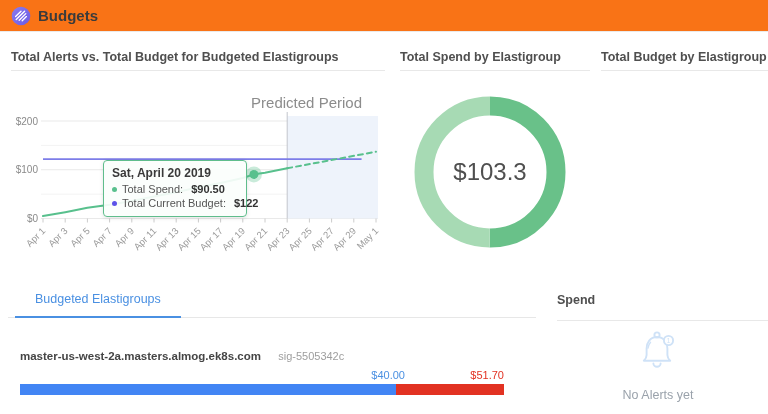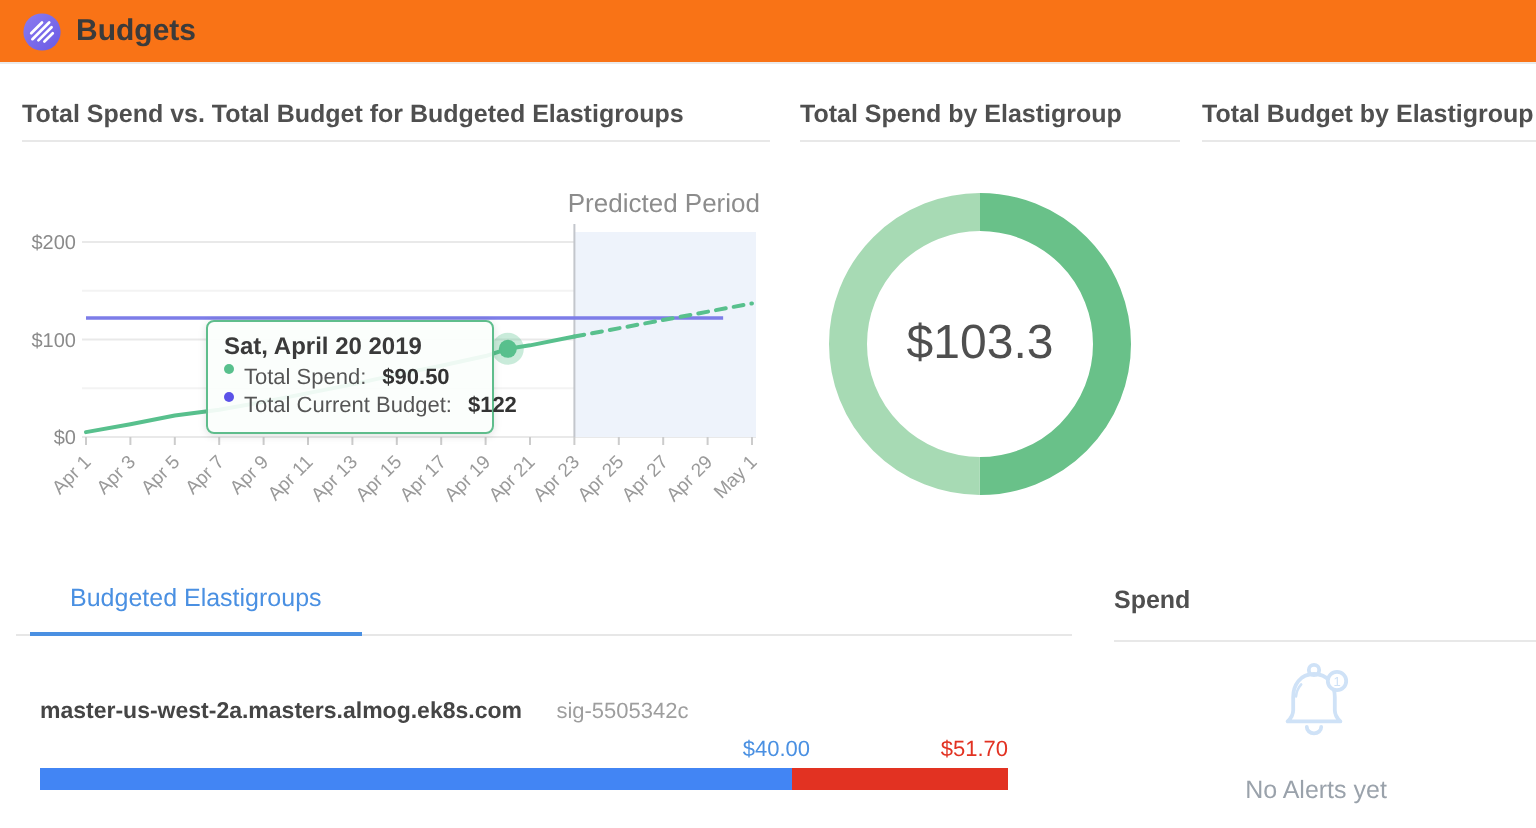--- a/index.html
+++ b/index.html
@@ -20,28 +20,28 @@
   .sec-divider { border-bottom:1px solid #e8e8e8; }
   
   .chart-sec { position:absolute; left:8px; top:38px; width:380px; height:242px; }
   .chart-sec .sec-h2 { position:absolute; left:3px; top:12px; }
   .chart-sec .sec-divider { position:absolute; left:3px; top:32px; width:374px; }
   .legend { position:absolute; left:25px; top:44px; display:flex; gap:20px;
     align-items:center; font-size:11px; color:#6e6e6e; }
   .legend .item { display:flex; align-items:center; gap:6px; }
   .legend .dot { width:9px; height:9px; border-radius:50%; background:#5cbf8a; }
   .legend .dash { width:13px; height:3px; border-radius:2px; background:#9c9cf0; }
-  .predicted-label { position:absolute; top:56px; right:8px; font-size:13px; color:#8c8c8c; }
+  .predicted-label { position:absolute; top:56px; right:26px; font-size:15px; color:#8c8c8c; }
   .chart-canvas { position:absolute; left:0; top:68px; width:380px; height:174px; }
   
   .tooltip { position:absolute; left:95px; top:122px; width:144px;
     background:rgba(251,254,252,0.92); border:1.5px solid #5fbd8c; border-radius:4px;
     padding:5px 12px 6px 8px; box-shadow:0 1px 4px rgba(0,0,0,0.12); z-index:5; }
   .tooltip .t-title { font-size:12px; font-weight:bold; color:#3a3a3a; margin-bottom:2px; }
-  .tooltip .t-item { font-size:11px; color:#555; display:flex; 
+  .tooltip .t-item { font-size:11px; color:#555; display:flex; align-items:center;
     gap:5px; line-height:14px; white-space:nowrap; }
   .tooltip .bullet { width:5px; height:5px; border-radius:50%; flex:0 0 auto; }
   .bullet.green { background:#58c08d; } .bullet.purple { background:#5b52e8; }
   .tooltip .t-item b { color:#333; margin-left:3px; }
   
   .donut-sec { position:absolute; top:38px; height:242px; }
   .donut-sec.spend { left:399px; width:191px; }
   .donut-sec.budget { left:600px; width:168px; }
   .donut-sec .sec-h2 { position:absolute; left:1px; top:12px; }
   .donut-sec .sec-divider { position:absolute; left:1px; top:32px; right:0; }
@@ -92,21 +92,21 @@
       <line x1="8" y1="9" x2="17" y2="9"></line>
       <line x1="6" y1="12" x2="20" y2="12"></line>
       <line x1="8" y1="15" x2="19" y2="15"></line>
       <line x1="10" y1="18" x2="17" y2="18"></line>
     </g>
   </svg>
   <span class="title">Budgets</span>
 </div>
 
 <div class="chart-sec">
-  <h2 class="sec-h2">Total Spend vs. Total Budget for Budgeted Elastigroups</h2>
+  <h2 class="sec-h2">Total Alerts vs. Total Budget for Budgeted Elastigroups</h2>
   <div class="sec-divider"></div>
   <div class="predicted-label">Predicted Period</div>
   <div class="chart-canvas">
     <svg id="line-chart" width="380" height="174" viewBox="0 0 380 174">
         <line x1="33" y1="112.5" x2="370" y2="112.5" stroke="#e9e9e9" stroke-width="1"></line>
         <line x1="33" y1="88.125" x2="370" y2="88.125" stroke="#f3f3f3" stroke-width="1"></line>
         <line x1="33" y1="63.75" x2="370" y2="63.75" stroke="#e9e9e9" stroke-width="1"></line>
         <line x1="33" y1="39.375" x2="370" y2="39.375" stroke="#f3f3f3" stroke-width="1"></line>
         <line x1="33" y1="15" x2="370" y2="15" stroke="#e9e9e9" stroke-width="1"></line>
         <rect x="279.2" y="10" width="90.80000000000001" height="102.5" fill="#eef3fb"></rect>

